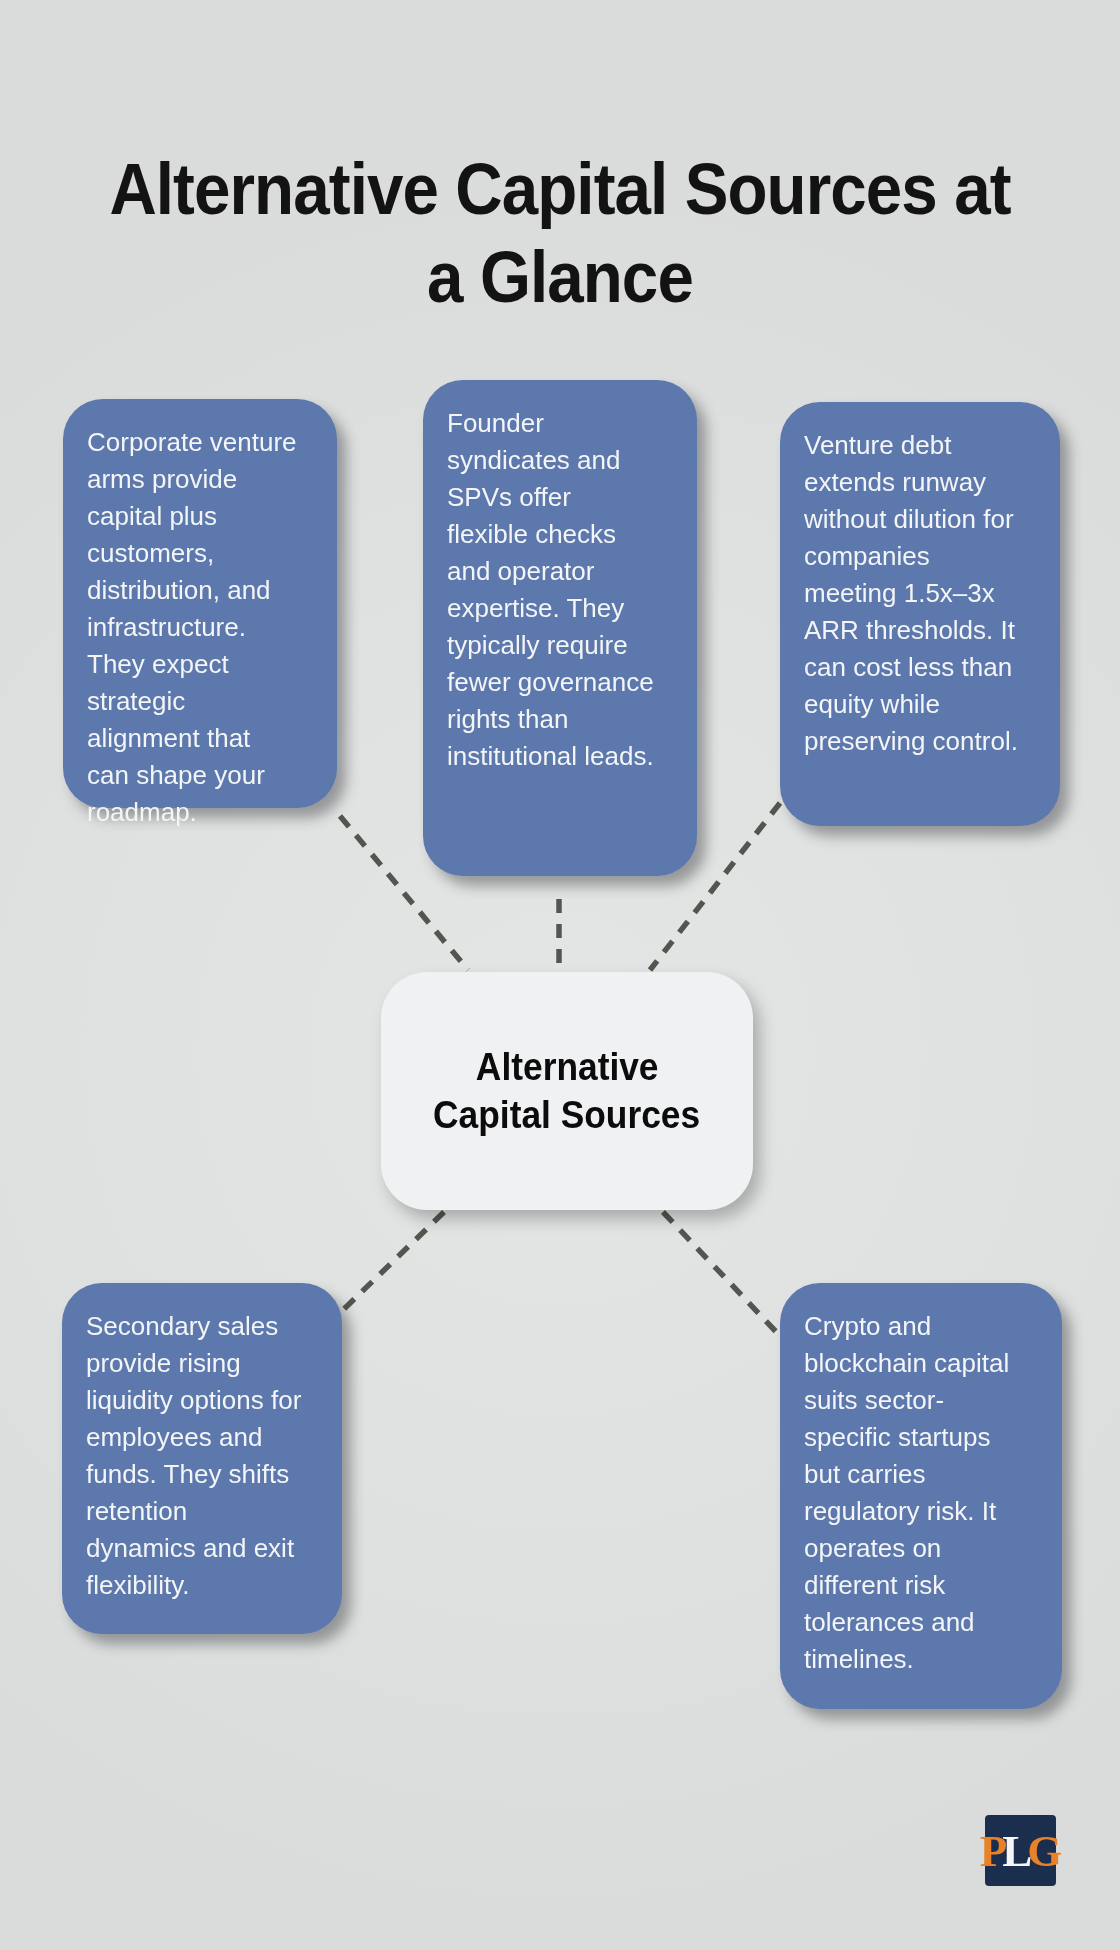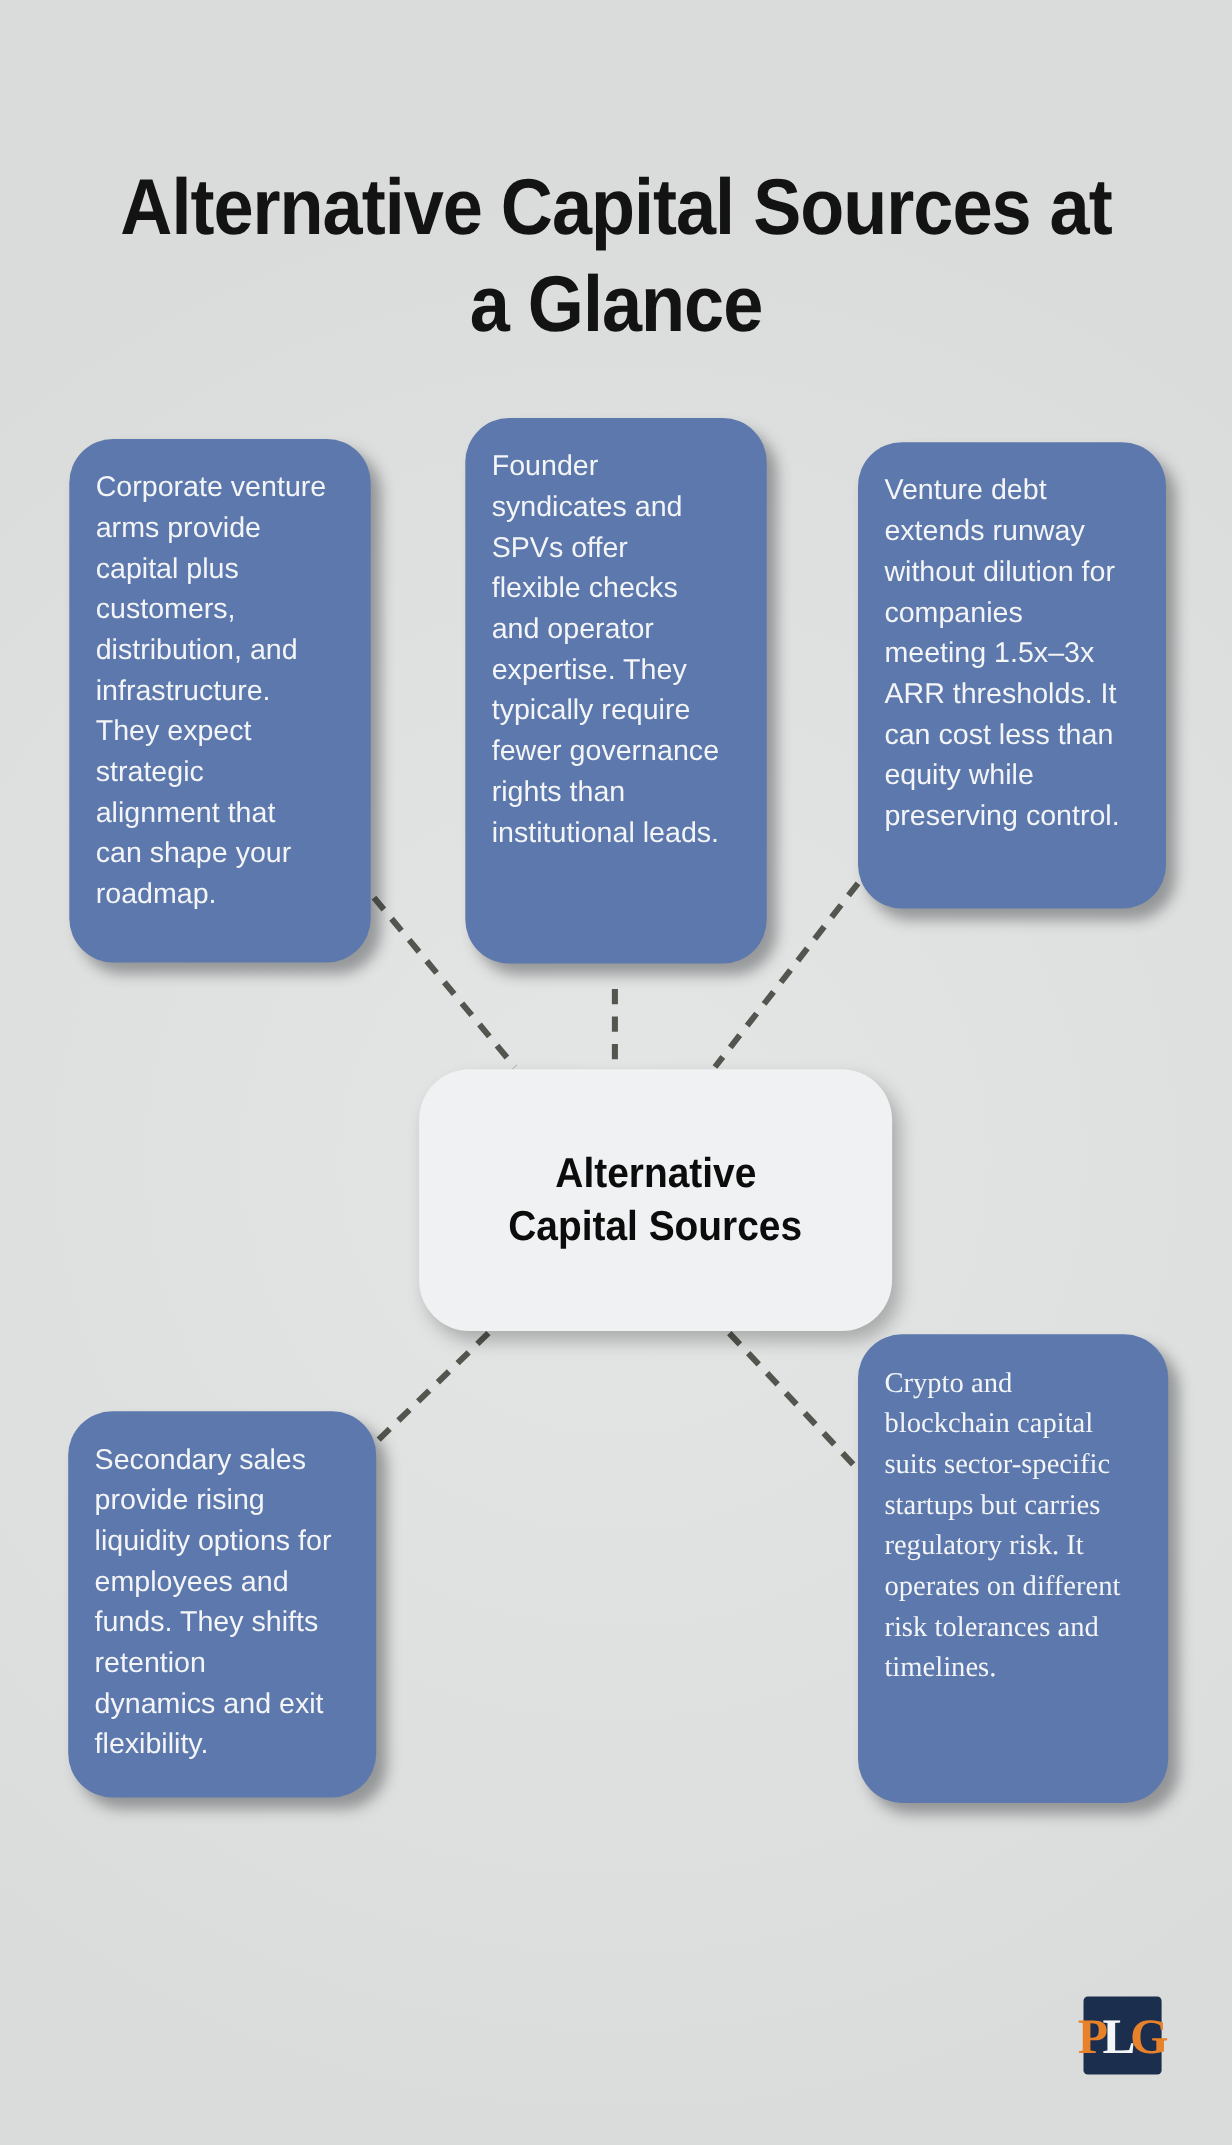--- a/index.html
+++ b/index.html
@@ -26,28 +26,28 @@
     position:absolute;
     background:#5d78ac;
     border-radius:40px;
     box-shadow:9px 10px 13px rgba(45,48,52,0.42);
     color:#f3f5f7;
     font-size:26px;line-height:37px;
     padding:25px 40px 24px 24px;
     box-sizing:border-box;
   }
   .node p{margin:0;}
-  .node-tl{left:63px;  top:399px;  width:274px; height:476px;}
+  .node-tl{left:63px;  top:399px;  width:274px; height:409px;}
   .node-tm{left:423px; top:380px;  width:274px; height:496px;}
   .node-tr{left:780px; top:402px;  width:280px; height:424px;}
   .node-bl{left:62px;  top:1283px; width:280px; height:351px;}
-  .node-br{left:780px; top:1213px; width:282px; height:426px;font-family:Liberation Serif, serif;}
+  .node-br{left:780px; top:1283px; width:282px; height:426px;}
   
   .center-node{
-    position:absolute;left:381px;top:972px;width:430px;height:238px;
+    position:absolute;left:381px;top:972px;width:372px;height:238px;
     background:#eff1f2;border-radius:46px;
     box-shadow:7px 9px 16px rgba(0,0,0,0.25);
     display:flex;flex-direction:column;align-items:center;justify-content:center;
     text-align:center;
     font-weight:700;font-size:38px;line-height:48px;color:#0c0c0c;
   }
   .center-node .line{display:block;transform:scaleX(0.93);}
   
   .logo{
     position:absolute;left:985px;top:1815px;width:71px;height:71px;

